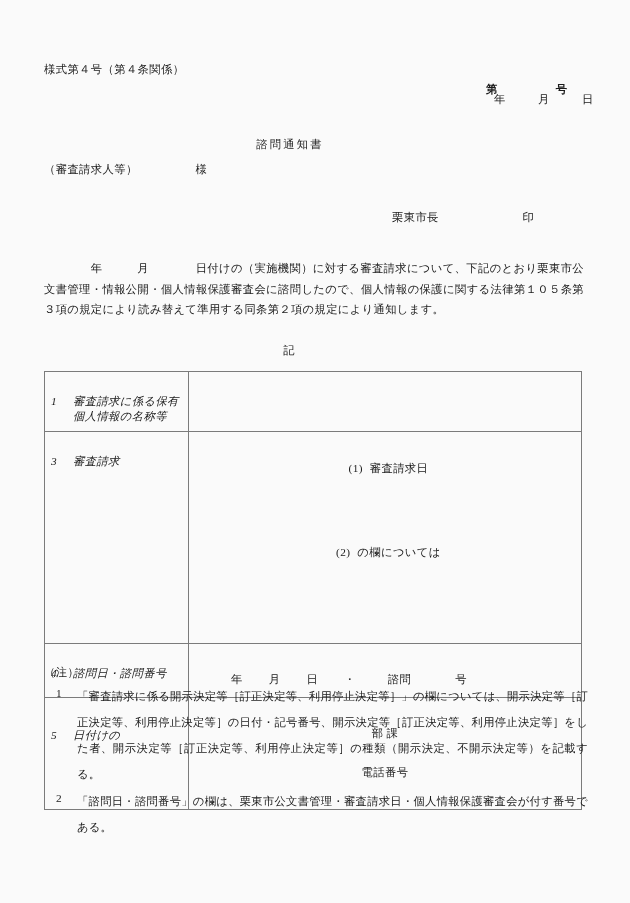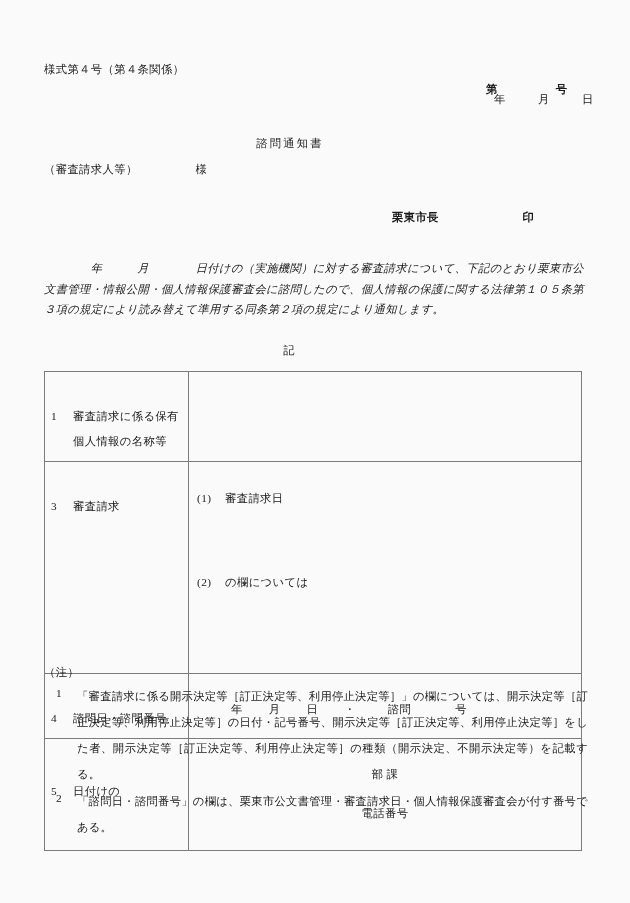--- a/index.html
+++ b/index.html
@@ -37,39 +37,37 @@
   #form-no        { left: 44px;  top: 64px; }
   #doc-number-row { left: 486px; top: 84px; font-weight: bold; }
   #doc-date-row   { left: 470px; top: 94px; margin-left: 24px; }
 
   #doc-title {
     left: 0; right: 0;
     top: 139px;
     text-align: center;
     white-space: pre;
     letter-spacing: 2.2px;
-    font-family: Liberation Mono, monospace;
   }
 
   #addressee      { left: 44px;  top: 164px; }
-  #issuer-row     { left: 392px; top: 212px; font-weight: bold; }
+  #issuer-row     { left: 392px; top: 212px; }
 
   
   #body-para {
     position: absolute;
     left: 44px;
     top: 258px;
     width: 540px;
     font-size: 11.3px;
     line-height: 20.6px;
     letter-spacing: 0.35px;
     text-align: justify;
     text-justify: inter-character;
     white-space: pre-wrap;
-    font-style: italic;
   }
 
   #ki-heading {
     left: 0; right: 0;
     top: 345px;
     text-align: center;
     letter-spacing: 2px;
   }
 
   
@@ -85,39 +83,40 @@
   }
   #form-table td {
     border: 1px solid #7b7b7b;
     padding: 0;
     vertical-align: top;
   }
   #form-table col.label-col { width: 144px; }
 
   .cell-label {
     padding: 7px 0 7px 6px;
-    line-height: 25px;
+    line-height: 15px;
     white-space: pre-line;
+    font-style: italic;
   }
   .cell-label .num {
     display: inline-block;
     width: 22px;
   }
   .cell-label .lbl-text {
     display: inline-block;
     vertical-align: top;
   }
   .cell-value {
     padding: 7px 8px;
     line-height: 19.5px;
     white-space: pre-line;
   }
   .cell-value.center { text-align: center; }
 
-  .sub-item { display: block; }
+  .sub-item { display: block; text-align: center; }
   .sub-item .sub-num {
     display: inline-block;
     width: 28px;
   }
   .spacer-sm { display: block; height: 26px; }
   .spacer-lg { display: block; height: 34px; }
 
   .inline-gap-1 { display: inline-block; width: 26px; }
   .inline-gap-2 { display: inline-block; width: 32px; }
   .inline-gap-3 { display: inline-block; width: 44px; }

